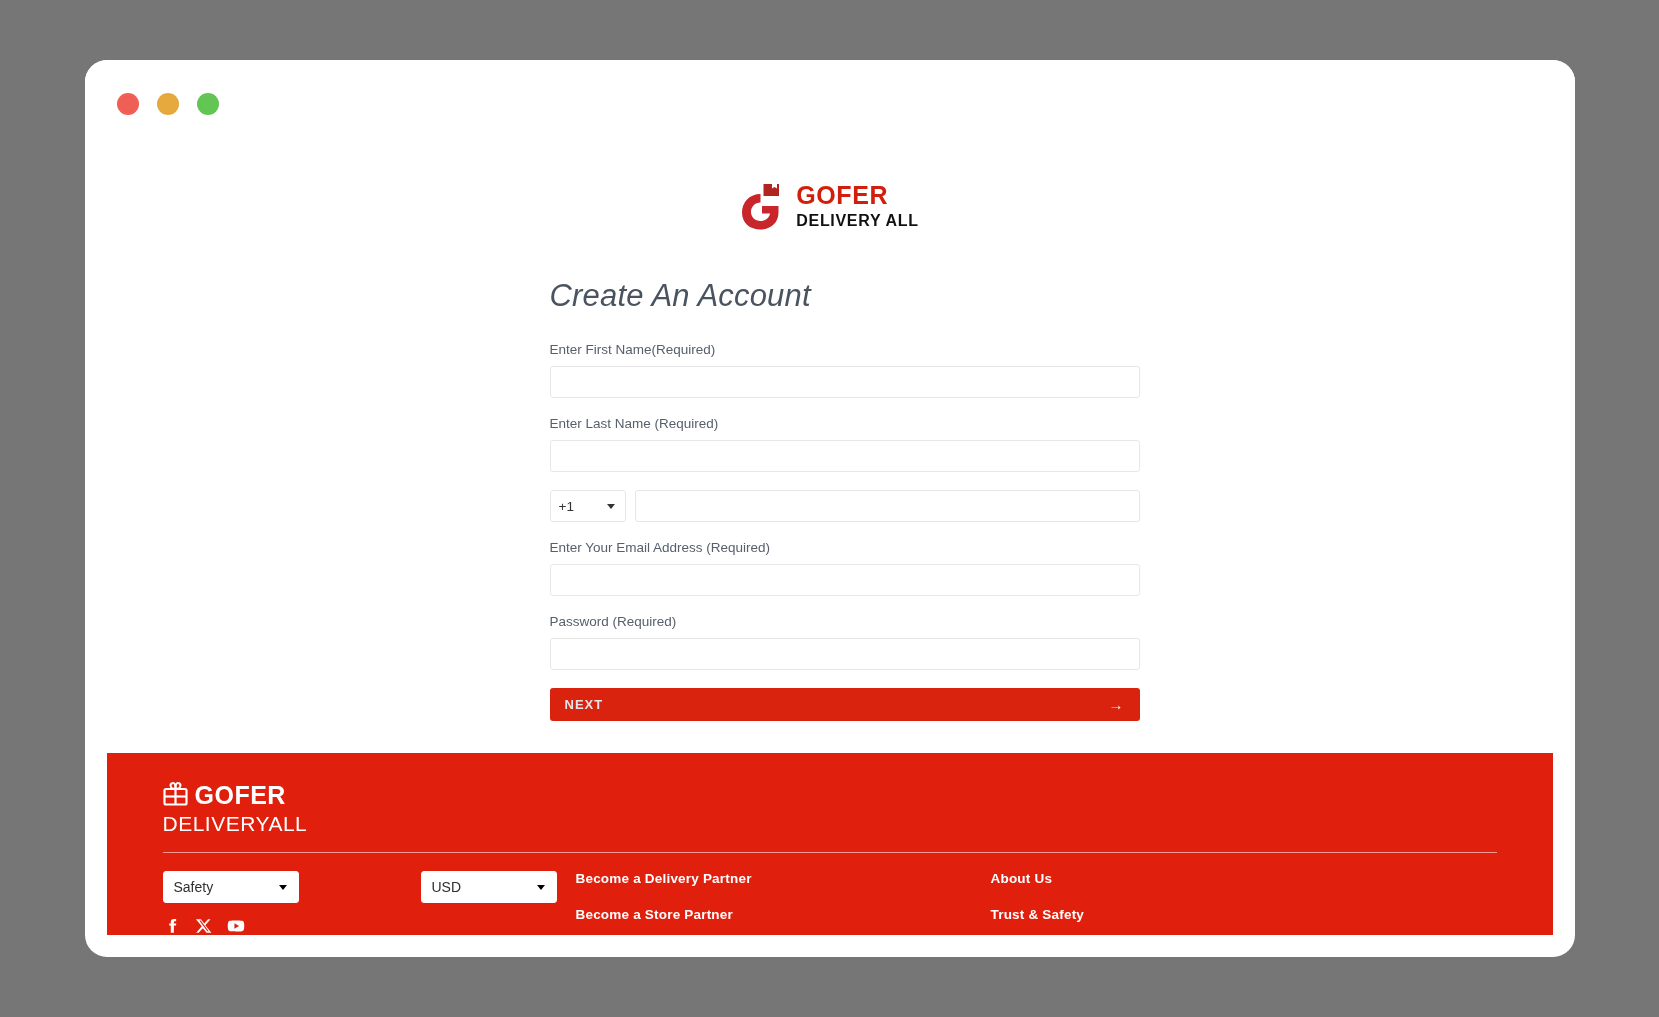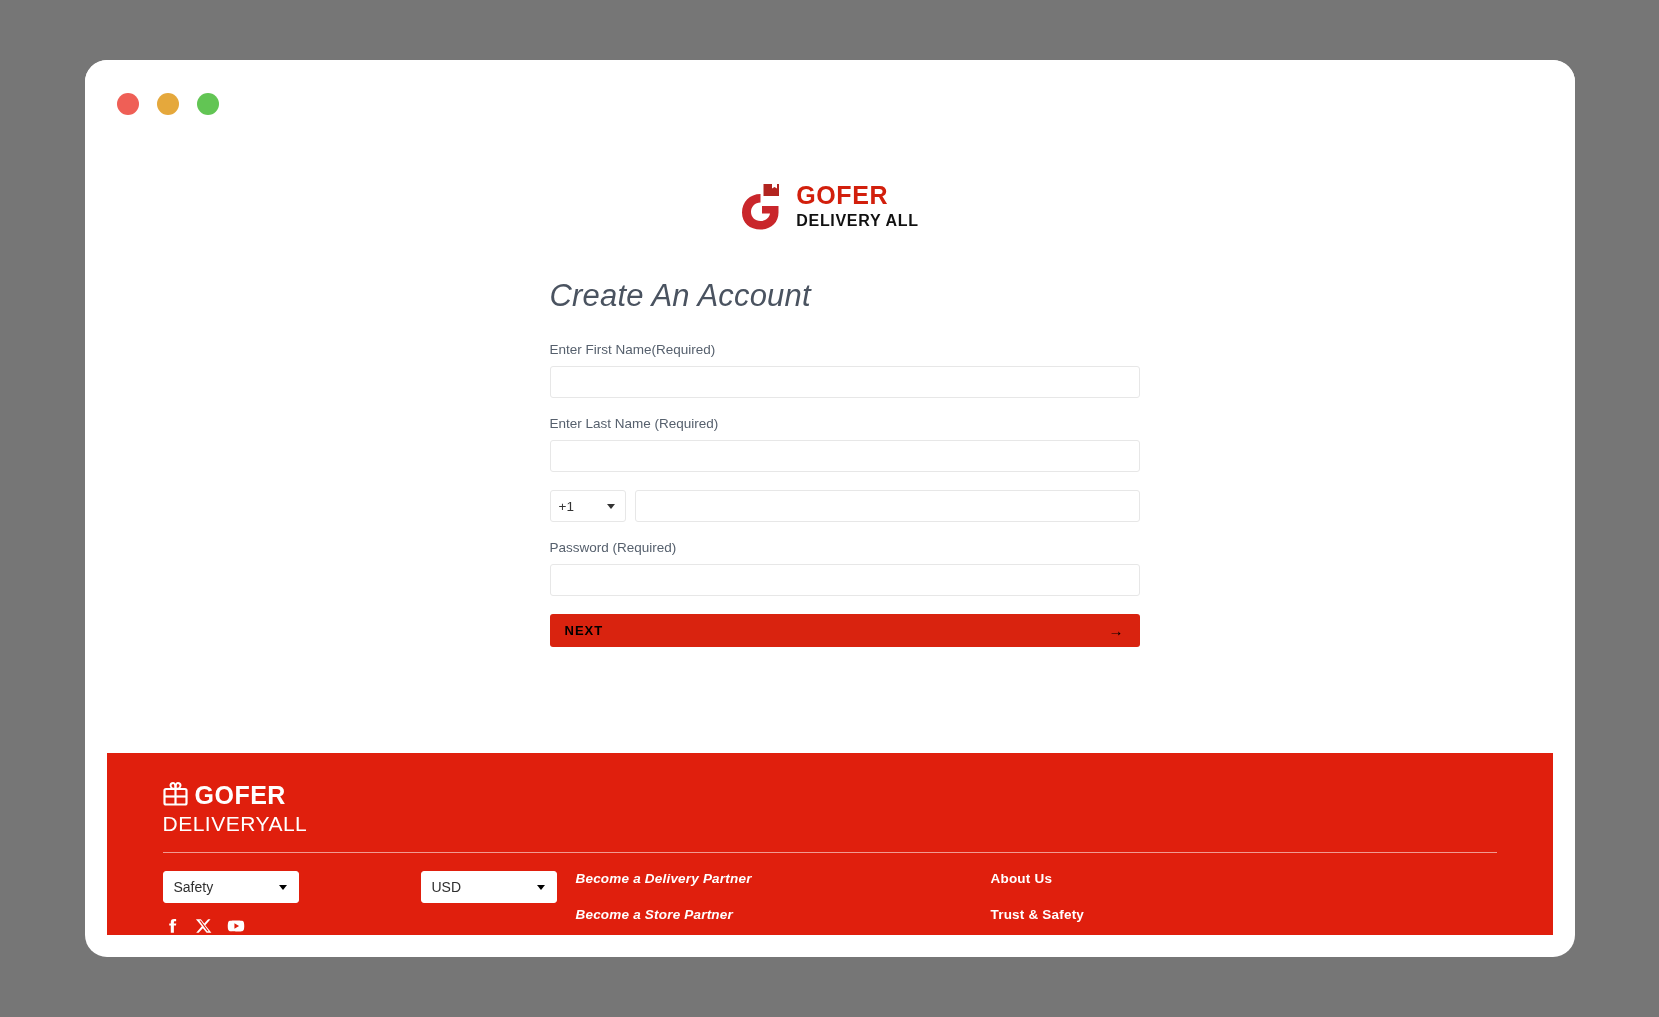--- a/index.html
+++ b/index.html
@@ -139,21 +139,21 @@
     border-top: 5.5px solid #333;
   }
   .phone-input { flex: 1; }
 
   .next-btn {
     width: 100%;
     height: 33px;
     background: #d9230f;
     border: none;
     border-radius: 3px;
-    color: #000000;
+    color: #e5e5e5;
     font-size: 13px;
     font-weight: bold;
     letter-spacing: 1px;
     display: flex;
     align-items: center;
     justify-content: space-between;
     padding: 0 15px;
     cursor: pointer;
     font-family: "Liberation Sans", sans-serif;
     margin-top: 10px;
@@ -190,21 +190,21 @@
     height: 1px;
     background: rgba(255,255,255,0.55);
     margin: 16px 0 18px 0;
   }
   .footer-cols {
     display: flex;
     align-items: flex-start;
   }
   .col-lang { width: 258px; }
   .col-curr { width: 155px; text-align: right; }
-  .col-links-1 { width: 415px; font-style: italic; }
+  .col-links-1 { width: 415px; }
   .col-links-2 { flex: 1; }
 
   .footer-select {
     position: relative;
     width: 136px;
     height: 32px;
     background: #ffffff;
     border: 1px solid #ffffff;
     border-radius: 3px;
     display: flex;
@@ -276,20 +276,24 @@
       <div class="field">
         <div class="phone-row">
           <div class="cc-select">
             <span>+1</span>
             <span class="cc-caret"></span>
           </div>
           <input class="text-input phone-input" type="text" placeholder="" style="">
         </div>
       </div>
 
+      <div class="field">
+        <label class="field-label">Enter Your Email Address (Required)</label>
+        <input class="text-input" type="text" placeholder="" style="">
+      </div>
 
       <div class="field">
         <label class="field-label">Password (Required)</label>
         <input class="text-input" type="password" placeholder="" style="">
       </div>
 
       <button class="next-btn">
         <span>NEXT</span>
         <span class="next-arrow">→</span>
       </button>

